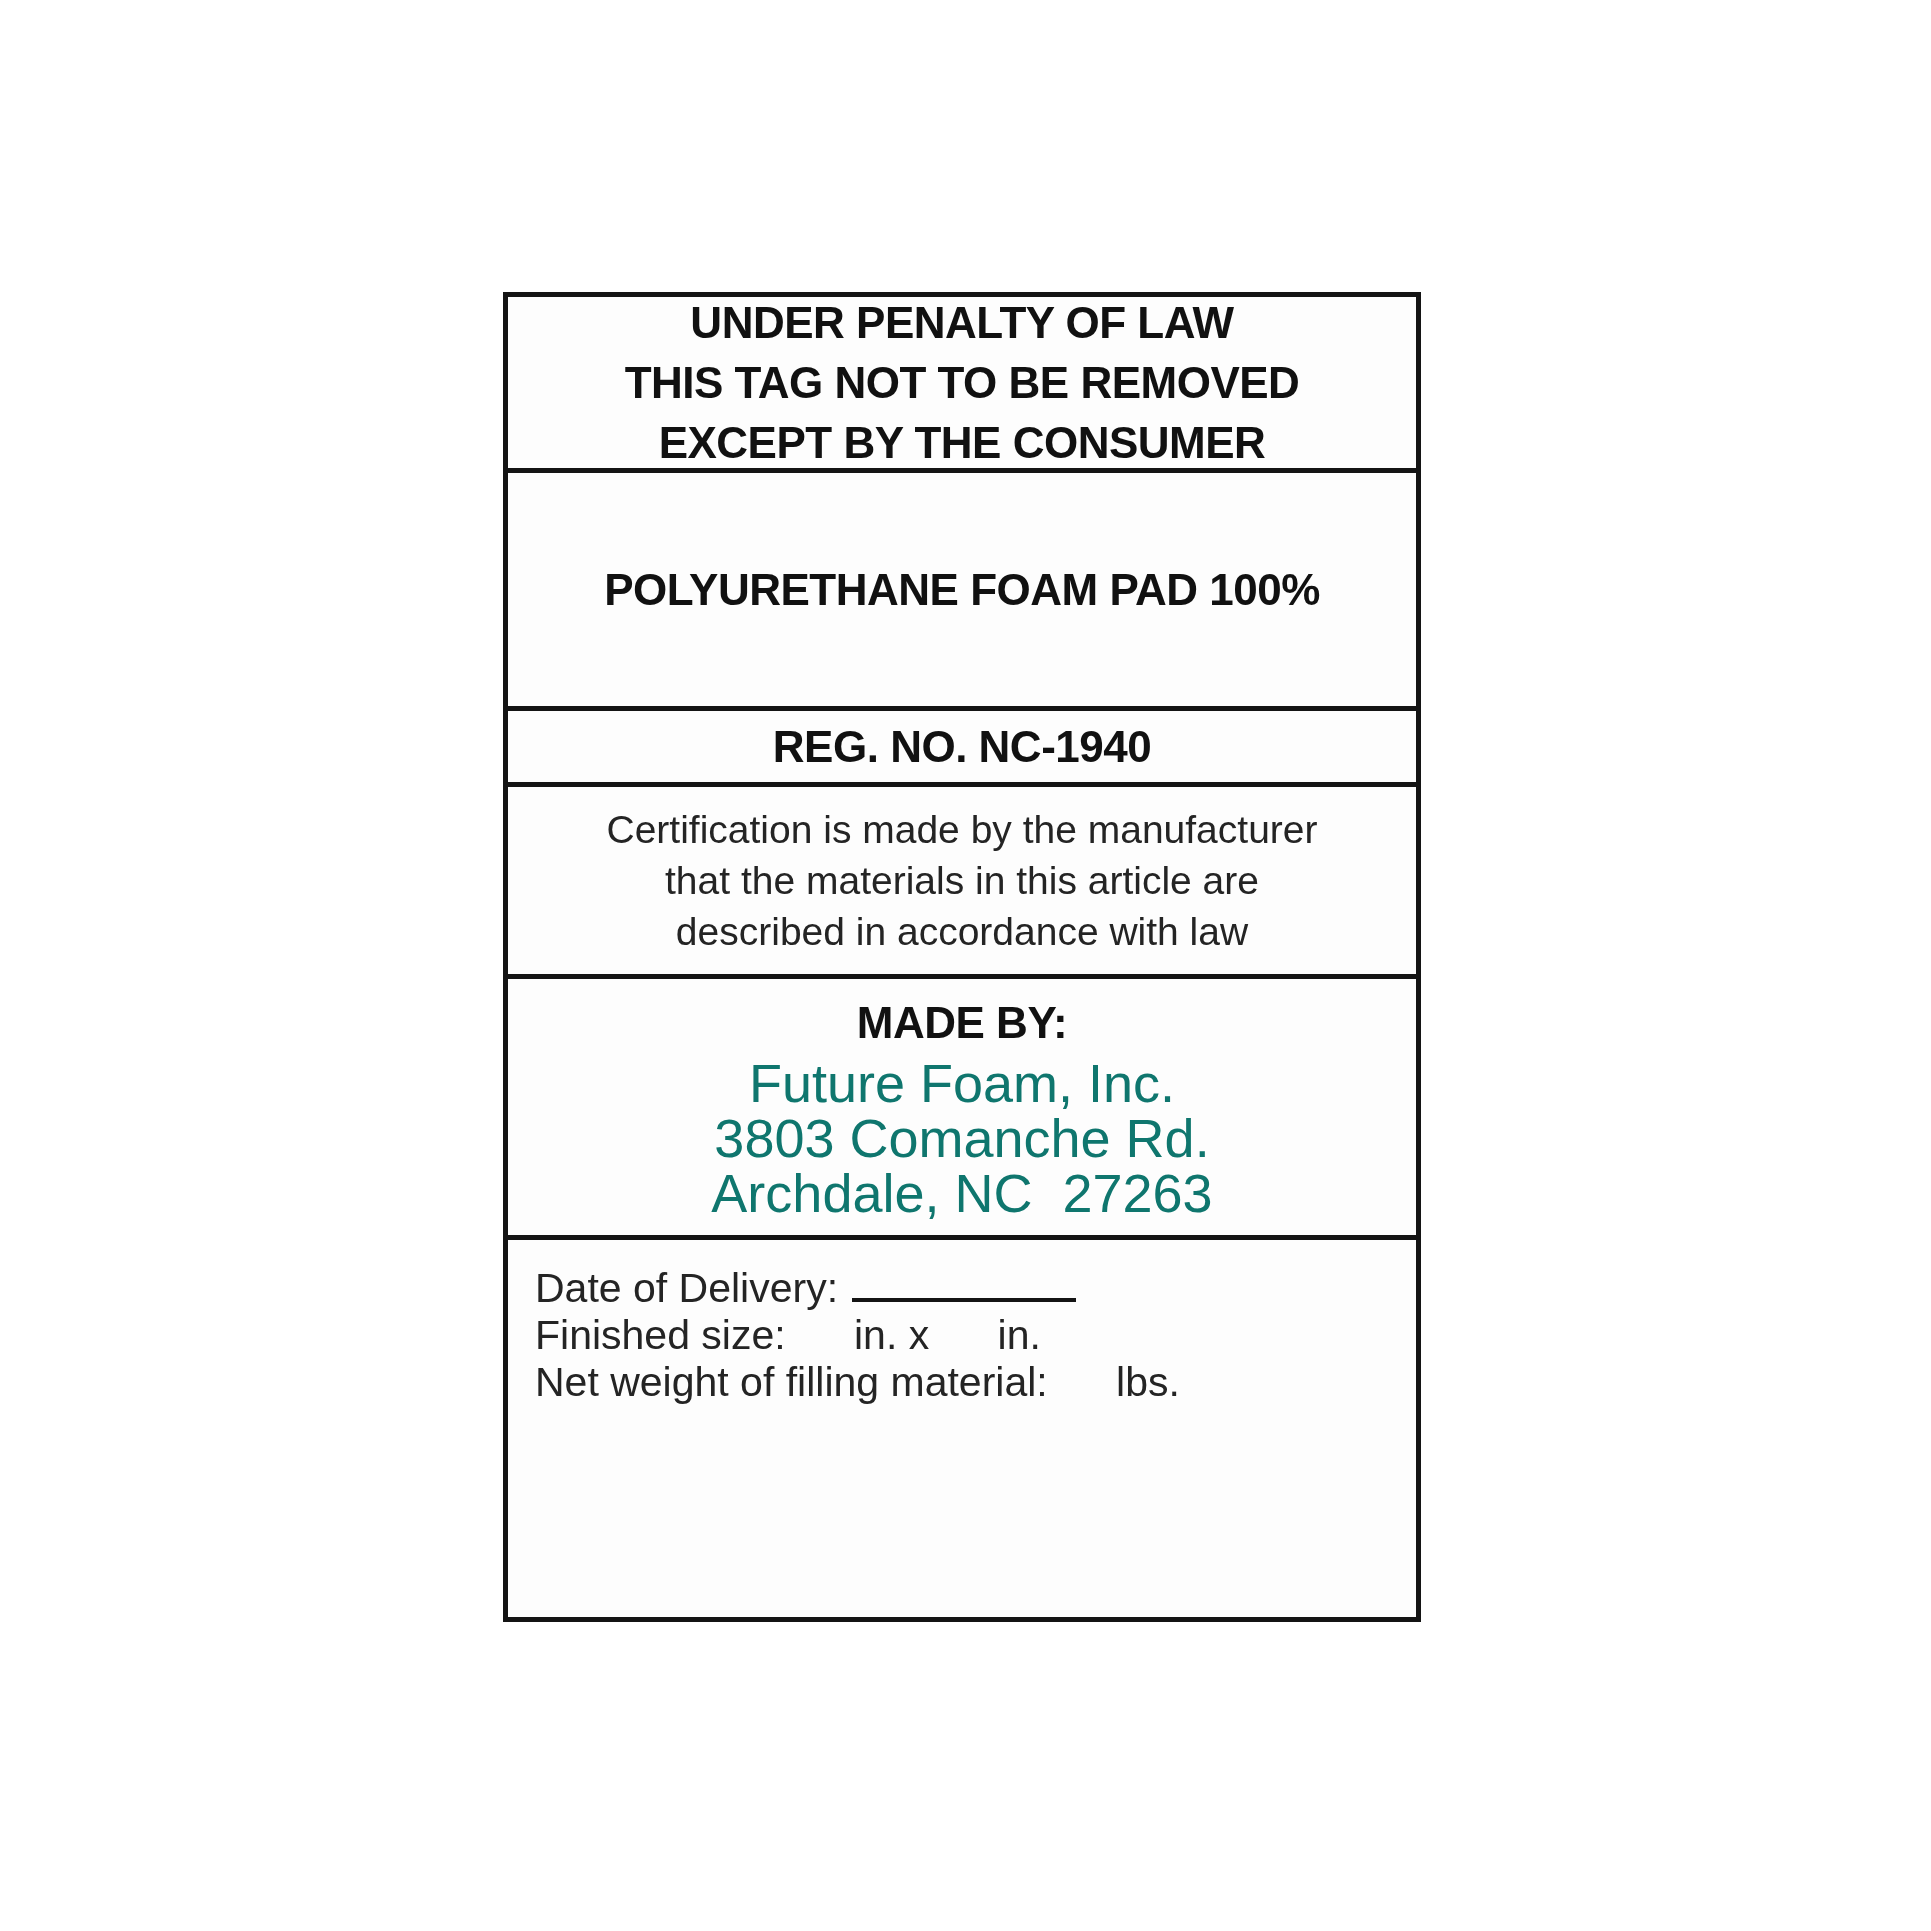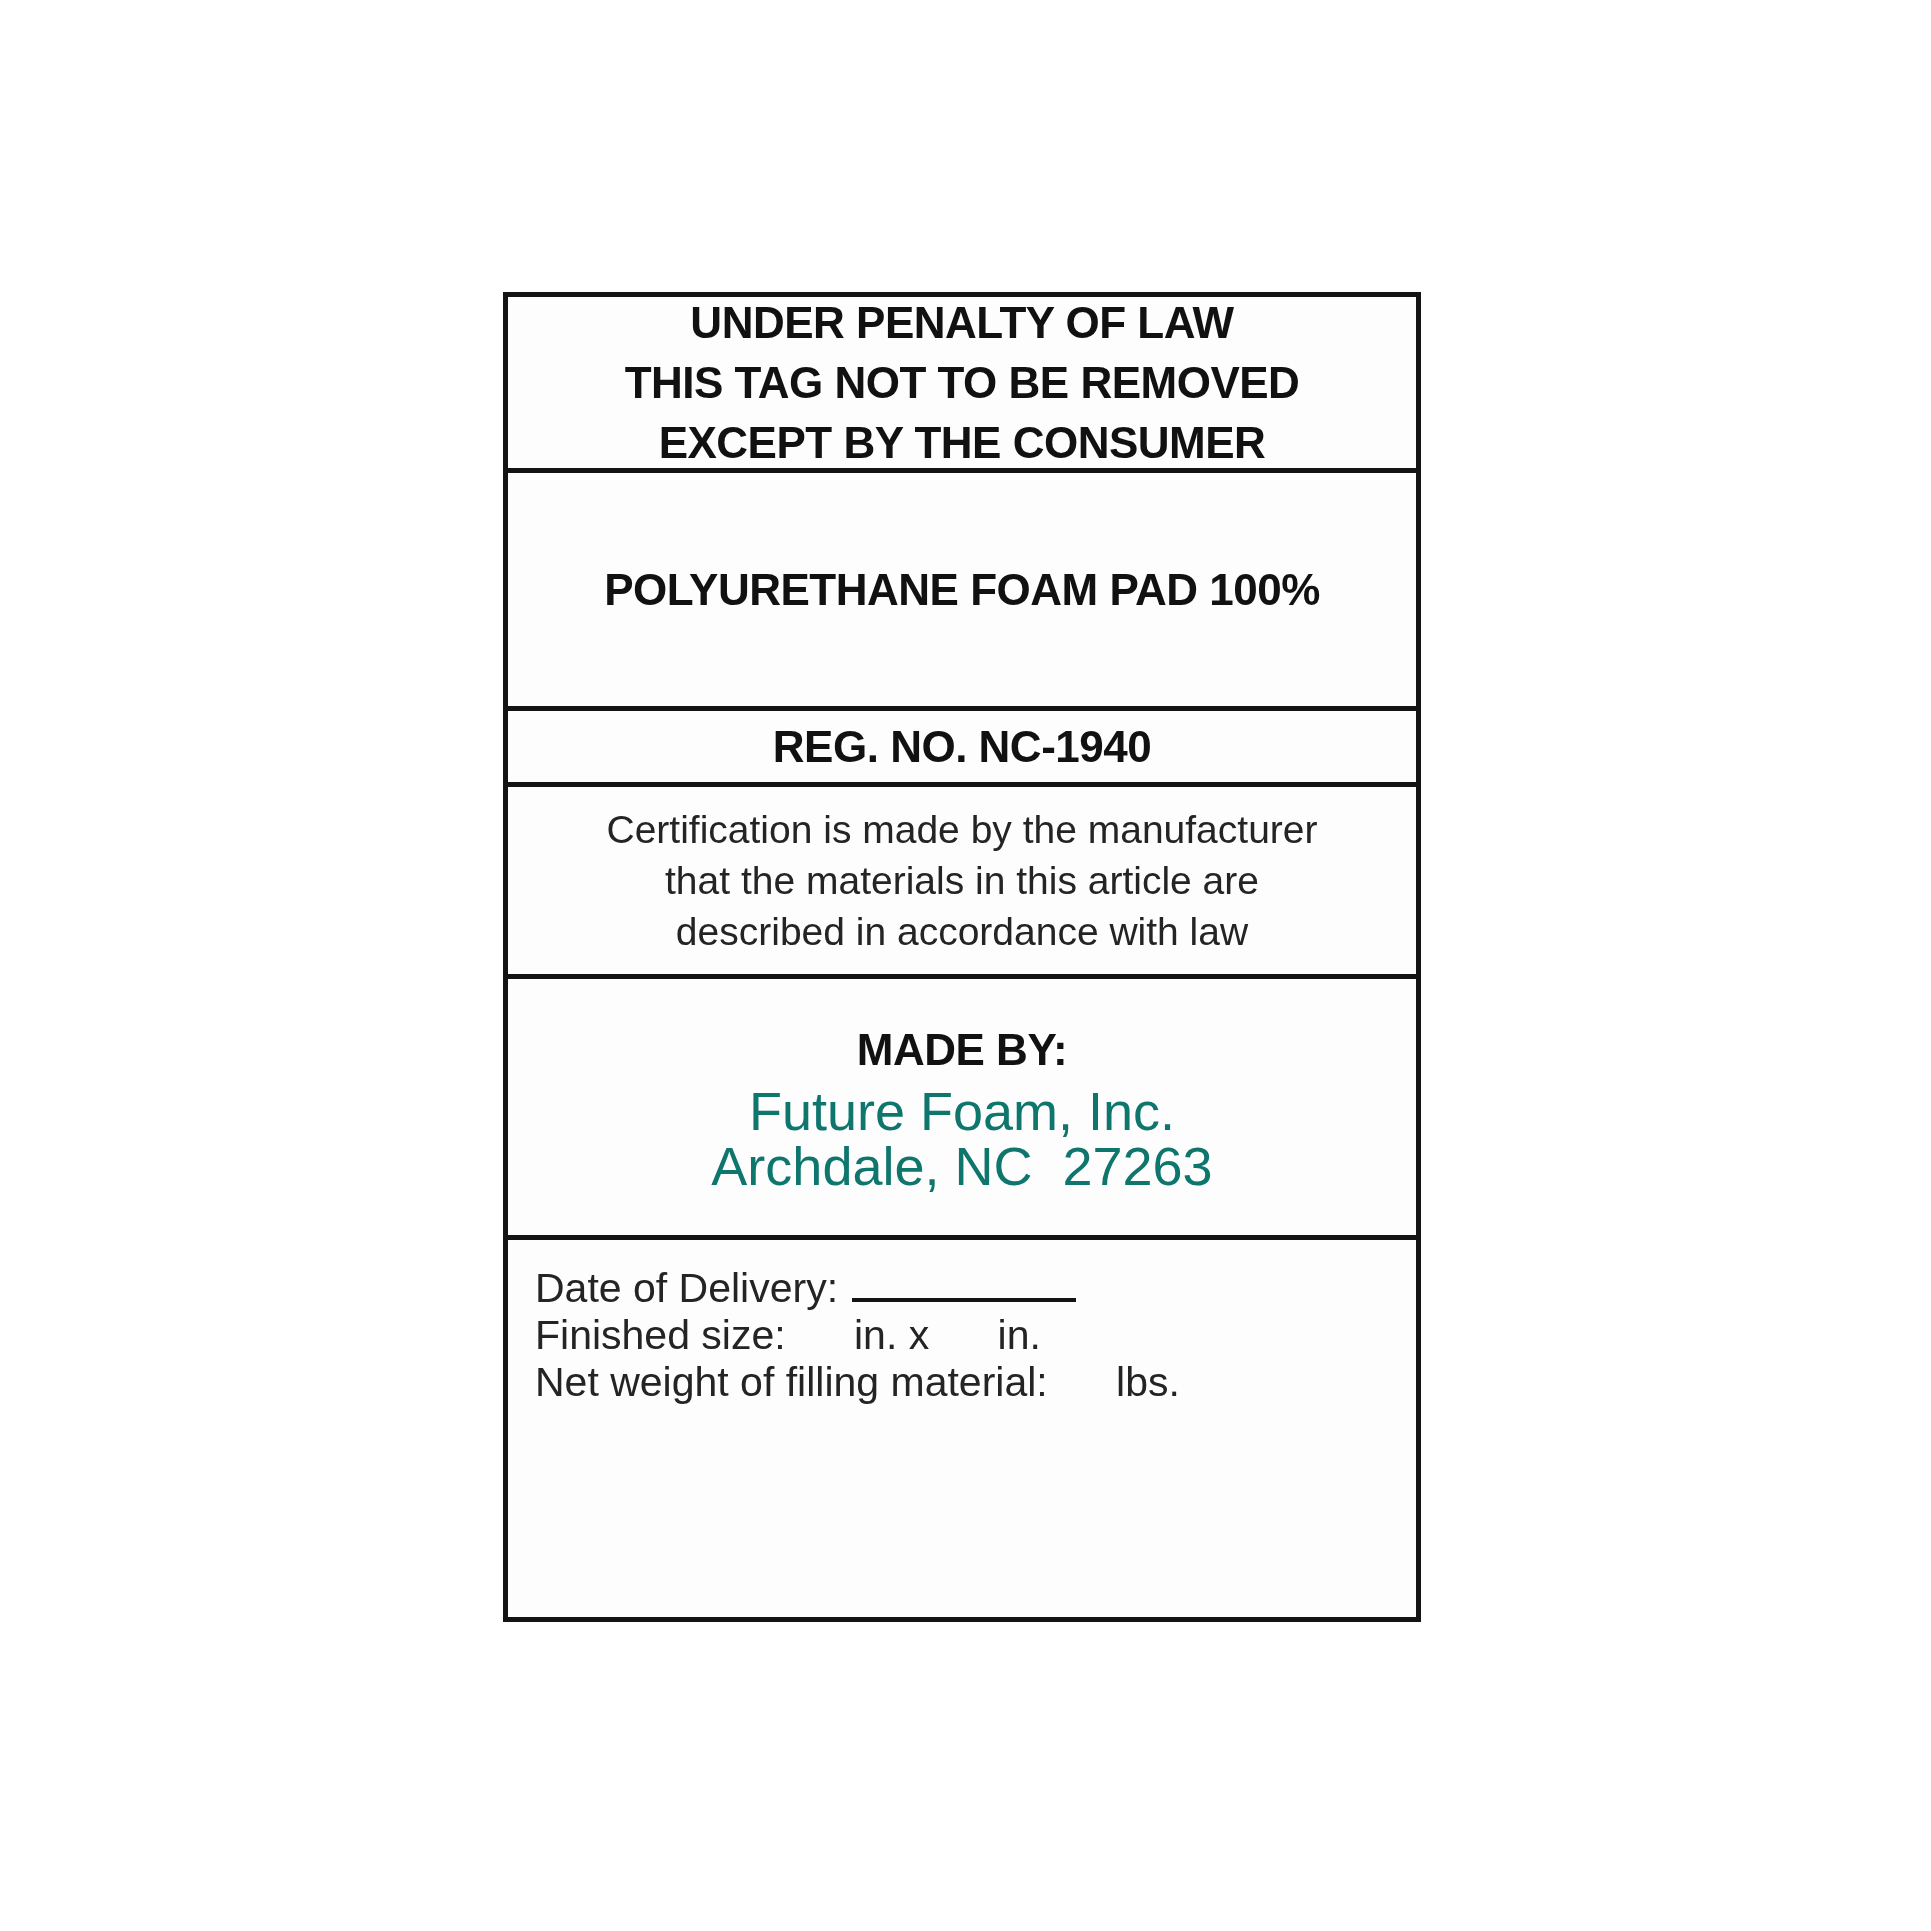--- a/index.html
+++ b/index.html
@@ -134,20 +134,21 @@
 
   <div class="section sec-cert">
     <div class="cert-line">Certification is made by the manufacturer</div>
     <div class="cert-line">that the materials in this article are</div>
     <div class="cert-line">described in accordance with law</div>
   </div>
 
   <div class="section sec-madeby">
     <div class="madeby-heading">MADE BY:</div>
     <div class="address-line">Future Foam, Inc.</div>
+    <div class="address-line">3803 Comanche Rd.</div>
     <div class="address-line">Archdale, NC  27263</div>
   </div>
 
   <div class="section sec-details">
     <div class="date-row">
       <span class="detail-line">Date of Delivery:</span>
       <span class="blank-line"></span>
     </div>
     <span class="detail-line">Finished size:      in. x      in.</span>
     <span class="detail-line">Net weight of filling material:      lbs.</span>

